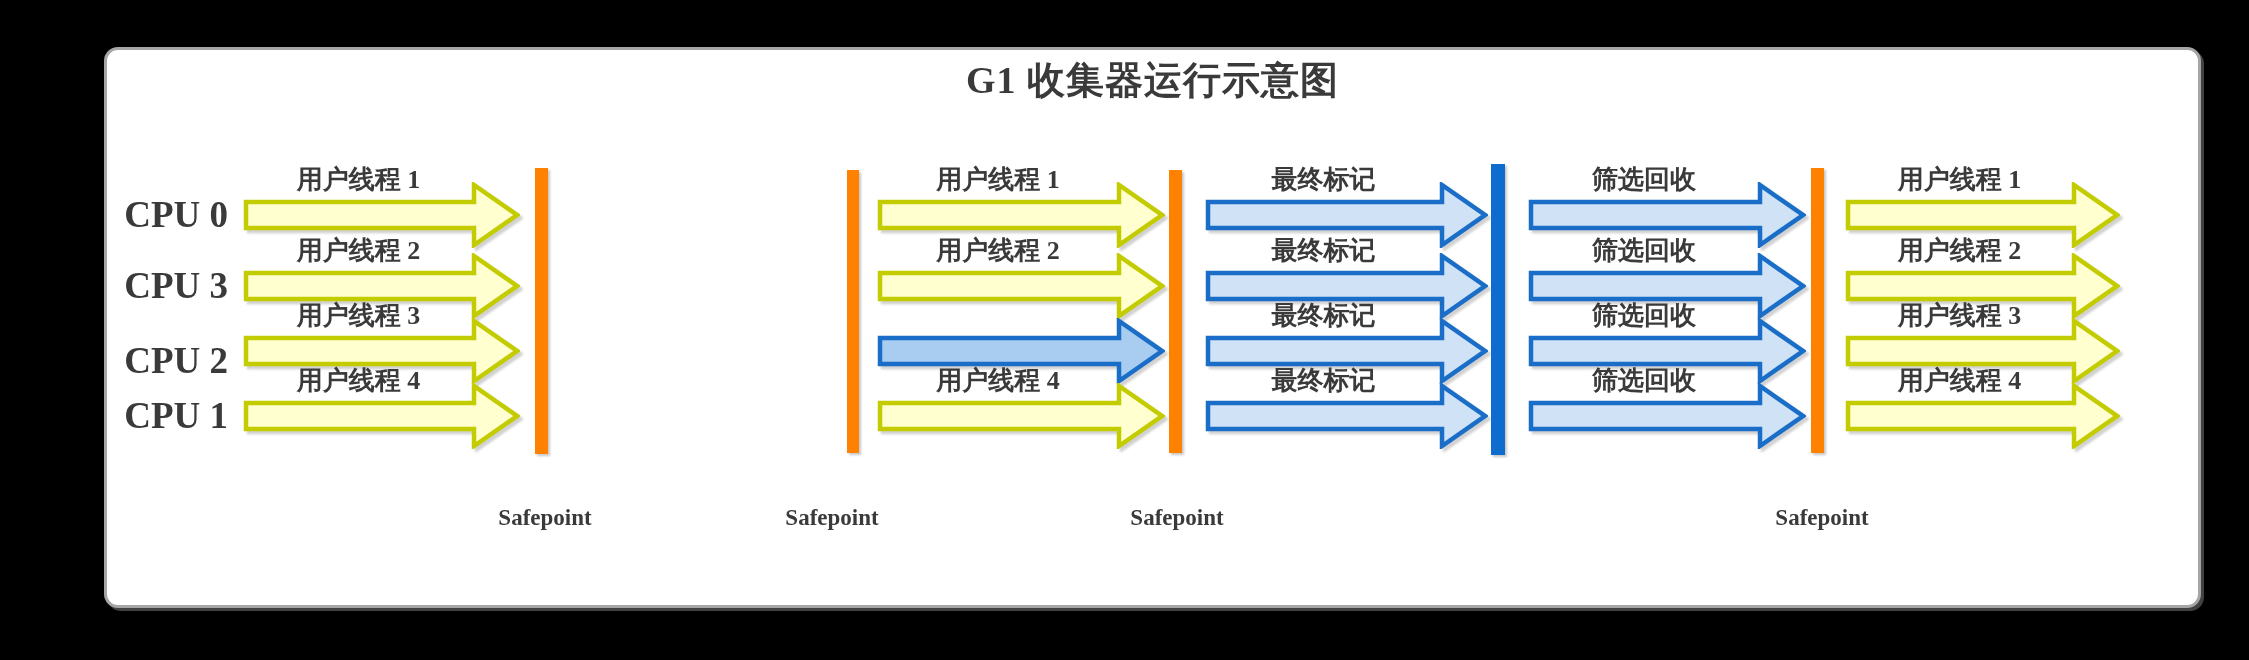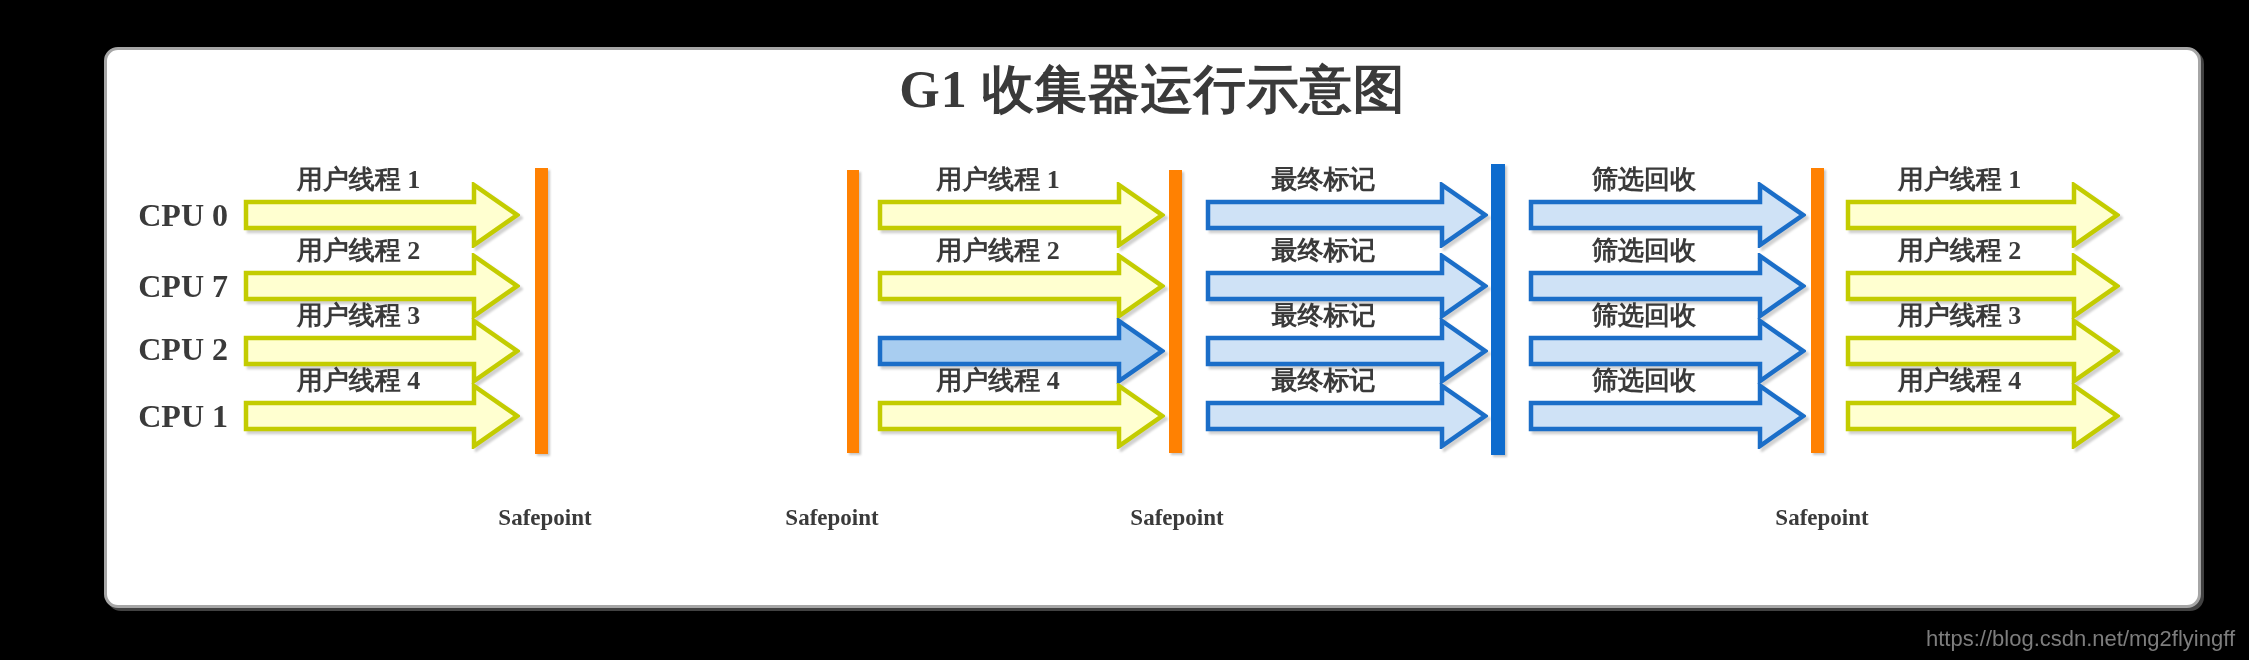--- a/index.html
+++ b/index.html
@@ -11,26 +11,26 @@
   .panel {
     position:absolute; left:104px; top:47px; width:2097px; height:561px;
     background:var(--panel-bg,#fff);
     border:3px solid var(--panel-border,#a6a6a6);
     border-radius:14px;
     box-shadow:3px 3px 0 rgba(120,120,120,.55);
     box-sizing:border-box;
   }
   .title {
     position:absolute; left:104px; top:55px; width:2097px;
-    text-align:center; font-size:52px; font-weight:bold;
+    text-align:center; font-size:38px; font-weight:bold;
     color:var(--ink,#3a3a3a); letter-spacing:1px;
   }
   .cpu-label {
     position:absolute; left:95px; width:133px; height:34px; line-height:34px;
-    text-align:right; font-size:32px; font-weight:bold; color:var(--ink,#2b2b2b);
+    text-align:right; font-size:37px; font-weight:bold; color:var(--ink,#2b2b2b);
   }
   .lane { position:absolute; height:100px; }
   .lane-label {
     position:absolute; top:14px; height:34px; line-height:34px;
     width:calc(100% - 46px); text-align:center;
     font-size:26px; font-weight:bold; color:var(--ink,#3a3a3a);
     white-space:nowrap;
   }
   .lane-label.full { width:100%; }
   .arrow { position:absolute; left:0; top:33px; filter:drop-shadow(3px 3px 1px rgba(0,0,0,.18)); }
@@ -52,22 +52,22 @@
 </style>
 </head>
 <body>
 
 <div class="stage">
   <div class="panel"></div>
 
   <div class="title">G1 收集器运行示意图</div>
 
   <div class="cpu-label" style="top:198px">CPU 0</div>
-  <div class="cpu-label" style="top:269px">CPU 7</div>
-  <div class="cpu-label" style="top:332px">CPU 2</div>
+  <div class="cpu-label" style="top:269px">CPU 3</div>
+  <div class="cpu-label" style="top:344px">CPU 2</div>
   <div class="cpu-label" style="top:399px">CPU 1</div>
 
   <div class="lane" style="left:243px;top:149px;width:277px">
     <div class="lane-label">用户线程 1</div>
     <svg class="arrow yellow" viewBox="0 0 277 66" width="277" height="66">
         <polygon points="3,20 231,20 231,3 274,33 231,63 231,46 3,46"></polygon>
       </svg>
   </div>
   <div class="lane" style="left:243px;top:220px;width:277px">
     <div class="lane-label">用户线程 2</div>
@@ -196,14 +196,13 @@
     <svg class="arrow yellow" viewBox="0 0 275 66" width="275" height="66">
         <polygon points="3,20 229,20 229,3 272,33 229,63 229,46 3,46"></polygon>
       </svg>
   </div>
 
   <div class="safepoint" style="left:425px">Safepoint</div>
   <div class="safepoint" style="left:712px">Safepoint</div>
   <div class="safepoint" style="left:1057px">Safepoint</div>
   <div class="safepoint" style="left:1702px">Safepoint</div>
 
-  <div class="watermark">https://blog.csdn.net/mg2flyingff</div>
 </div>
 
 </body></html>

